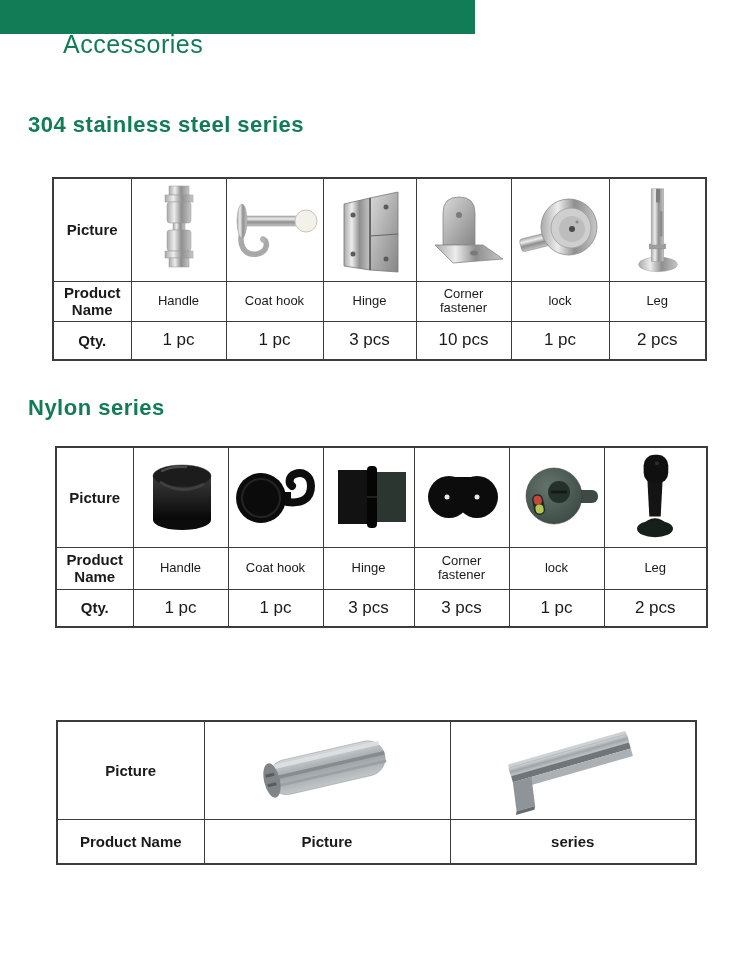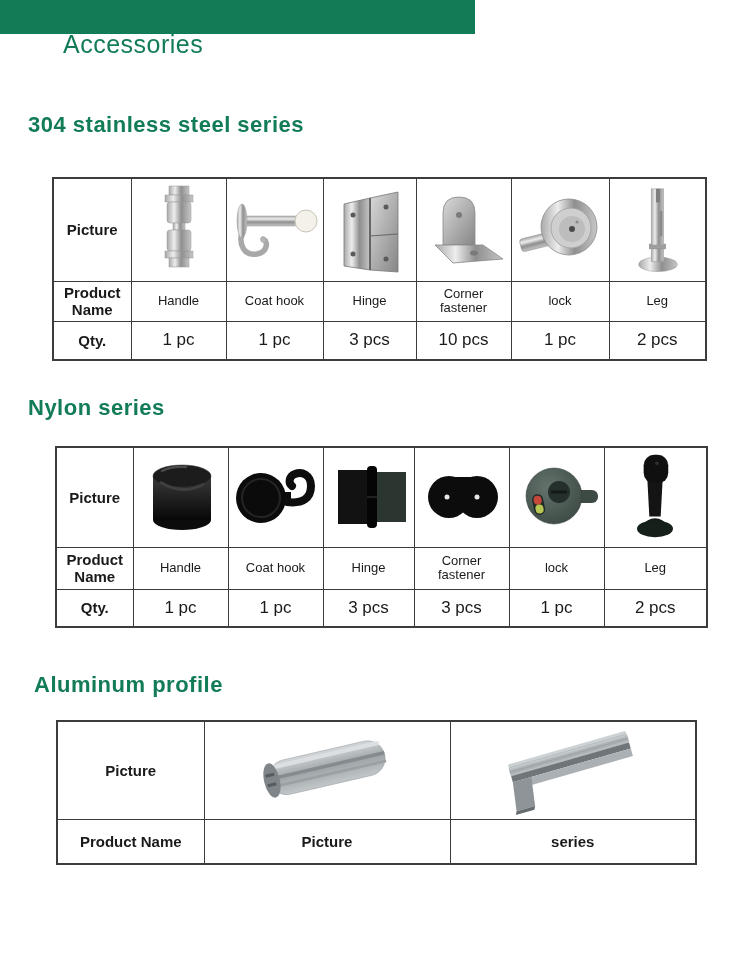--- a/index.html
+++ b/index.html
@@ -269,21 +269,20 @@
       <td class="qty">1 pc</td>
       <td class="qty">1 pc</td>
       <td class="qty">3 pcs</td>
       <td class="qty">3 pcs</td>
       <td class="qty">1 pc</td>
       <td class="qty">2 pcs</td>
     </tr>
   </tbody>
     </table>
 
-  <div class="sec-title t-alu">Aluminum profile</div>
 
   <table id="tbl-alu">
     <colgroup>
         <col style="width:147px">
         <col style="width:246px">
         <col style="width:246px">
       </colgroup>
     <tbody>
         <tr style="height:98px">
       <td class="lbl">Picture</td>

